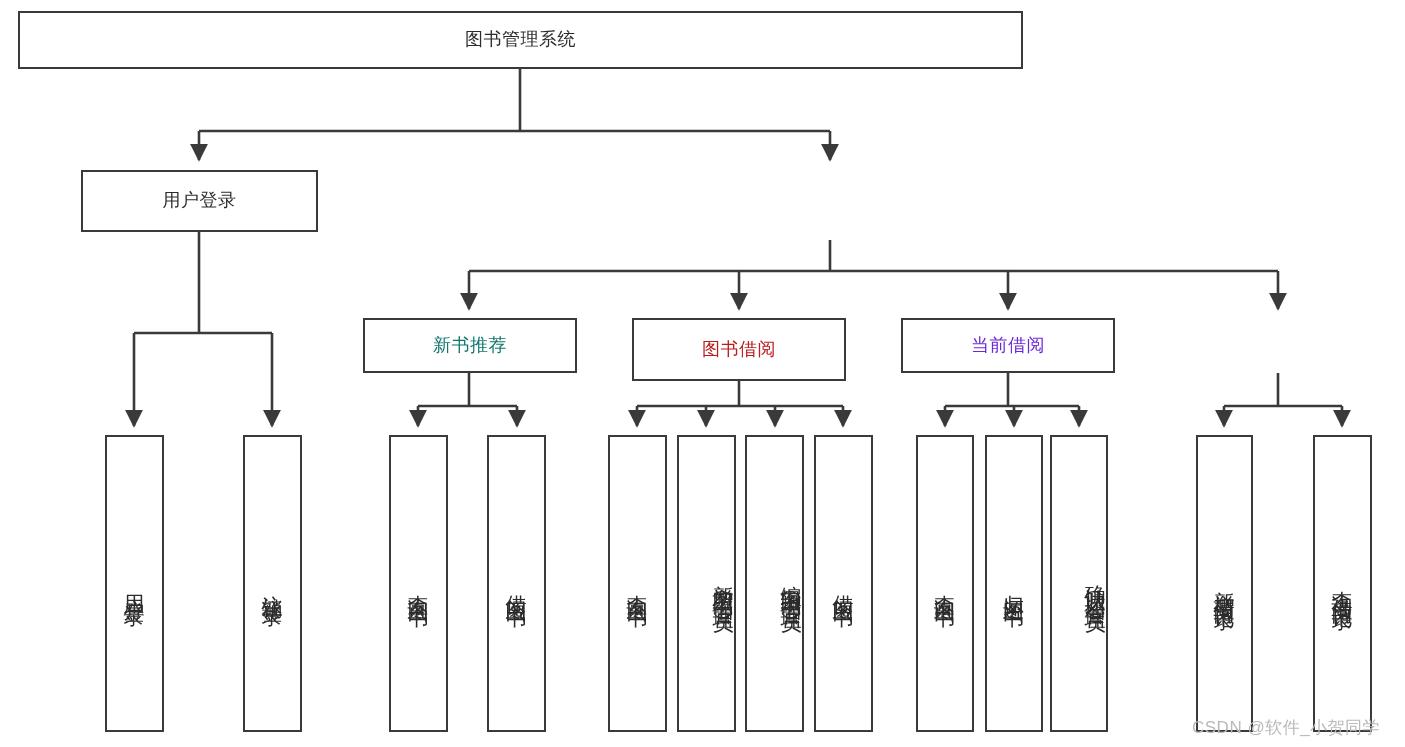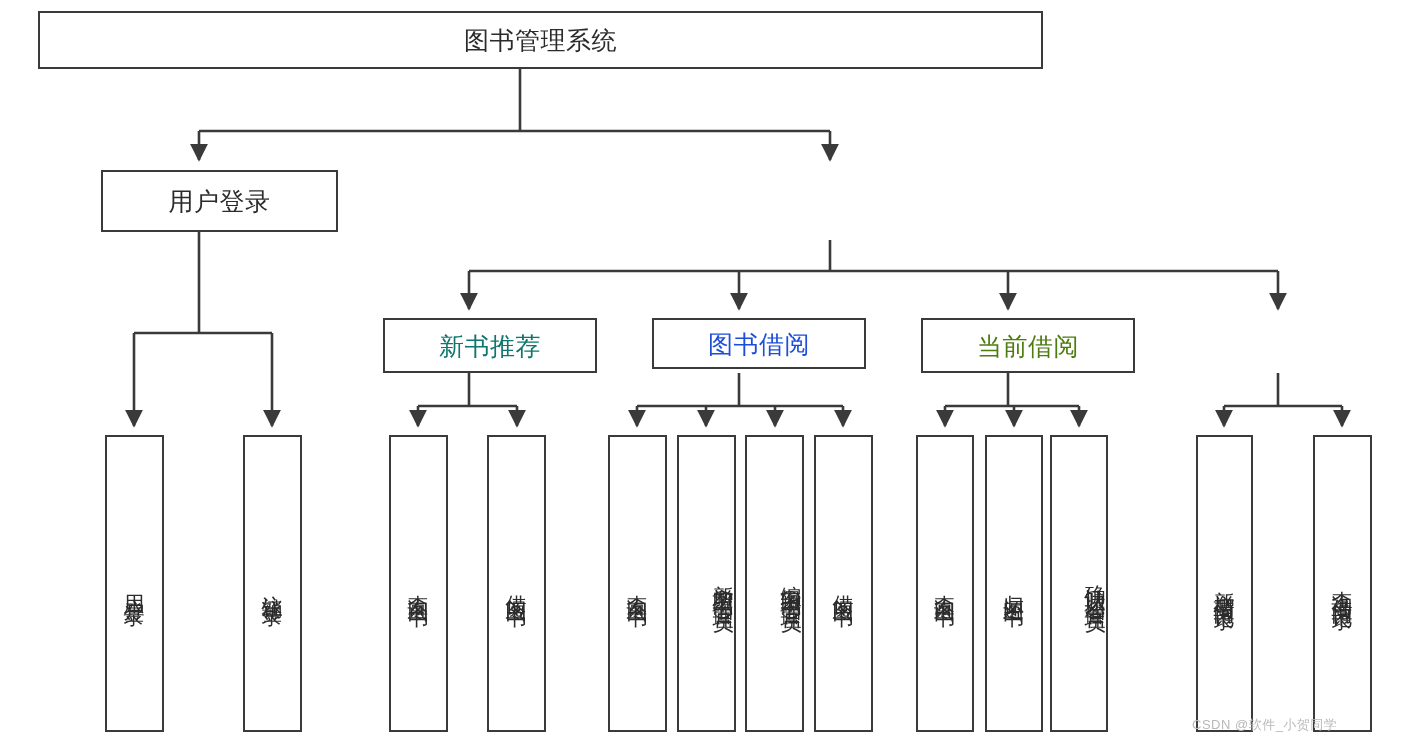--- a/index.html
+++ b/index.html
@@ -30,44 +30,43 @@
     box-sizing: border-box;
     border: 2px solid #3a3a3a;
     background: #ffffff;
     color: #2b2b2b;
     display: flex;
     align-items: center;
     justify-content: center;
     text-align: center;
   }
   .node.h {
-    font-size: 25px;
+    font-size: 18px;
     letter-spacing: 0.5px;
     line-height: 1.2;
-    margin-left: 20px;
   }
   .node.v {
     writing-mode: vertical-rl;
     text-orientation: upright;
     font-size: 21px;
     letter-spacing: 4px;
     line-height: 1.0;
     padding-top: 4px;
     align-items: flex-start;
     justify-content: center;
   }
   .node.v.top {
     align-items: flex-start;
   }
   .node.v.mid {
     align-items: center;
   }
   .watermark {
     position: absolute;
-    font-size: 13px;
+    font-size: 17px;
     color: #b9b9b9;
     white-space: nowrap;
     letter-spacing: 0.5px;
   }
 </style>
 </head>
 <body>
 
 <div id="canvas" style="background: rgb(255, 255, 255);">
 
@@ -119,22 +118,22 @@
       <path d="M 1224 406 L 1224 426" marker-end="url(#arrow)"></path>
       <path d="M 1342 406 L 1342 426" marker-end="url(#arrow)"></path>
     </g>
   </svg>
 
   <div class="node h" style="left: 18px; top: 11px; width: 1005px; height: 58px; border-color: rgb(58, 58, 58); color: rgb(43, 43, 43); background: rgb(255, 255, 255);">图书管理系统</div>
 
   <div class="node h" style="left: 81px; top: 170px; width: 237px; height: 62px; border-color: rgb(58, 58, 58); color: rgb(43, 43, 43); background: rgb(255, 255, 255);">用户登录</div>
 
   <div class="node h" style="left: 363px; top: 318px; width: 214px; height: 55px; border-color: rgb(58, 58, 58); color: #0f766e; background: rgb(255, 255, 255);">新书推荐</div>
-  <div class="node h" style="left: 632px; top: 318px; width: 214px; height: 51px; border-color: rgb(58, 58, 58); color: #1d4ed8; background: rgb(255, 255, 255);">图书借阅</div>
-  <div class="node h" style="left: 901px; top: 318px; width: 214px; height: 55px; border-color: rgb(58, 58, 58); color: #4d7c0f; background: rgb(255, 255, 255);">当前借阅</div>
+  <div class="node h" style="left: 632px; top: 318px; width: 214px; height: 63px; border-color: rgb(58, 58, 58); color: #b91c1c; background: rgb(255, 255, 255);">图书借阅</div>
+  <div class="node h" style="left: 901px; top: 318px; width: 214px; height: 55px; border-color: rgb(58, 58, 58); color: #6d28d9; background: rgb(255, 255, 255);">当前借阅</div>
 
   <div class="node v mid" style="left: 105px; top: 435px; width: 59px; height: 297px; border-color: rgb(58, 58, 58); color: rgb(43, 43, 43); background: rgb(255, 255, 255);">用户登录</div>
   <div class="node v mid" style="left: 243px; top: 435px; width: 59px; height: 297px; border-color: rgb(58, 58, 58); color: rgb(43, 43, 43); background: rgb(255, 255, 255);">注销登录</div>
   <div class="node v mid" style="left: 389px; top: 435px; width: 59px; height: 297px; border-color: rgb(58, 58, 58); color: rgb(43, 43, 43); background: rgb(255, 255, 255);">查询图书</div>
   <div class="node v mid" style="left: 487px; top: 435px; width: 59px; height: 297px; border-color: rgb(58, 58, 58); color: rgb(43, 43, 43); background: rgb(255, 255, 255);">借阅图书</div>
   <div class="node v mid" style="left: 608px; top: 435px; width: 59px; height: 297px; border-color: rgb(58, 58, 58); color: rgb(43, 43, 43); background: rgb(255, 255, 255);">查询图书</div>
   <div class="node v top" style="left: 677px; top: 435px; width: 59px; height: 297px; border-color: rgb(58, 58, 58); color: rgb(43, 43, 43); background: rgb(255, 255, 255);">新增图书（管理员）</div>
   <div class="node v top" style="left: 745px; top: 435px; width: 59px; height: 297px; border-color: rgb(58, 58, 58); color: rgb(43, 43, 43); background: rgb(255, 255, 255);">编辑图书（管理员）</div>
   <div class="node v mid" style="left: 814px; top: 435px; width: 59px; height: 297px; border-color: rgb(58, 58, 58); color: rgb(43, 43, 43); background: rgb(255, 255, 255);">借阅图书</div>
   <div class="node v mid" style="left: 916px; top: 435px; width: 58px; height: 297px; border-color: rgb(58, 58, 58); color: rgb(43, 43, 43); background: rgb(255, 255, 255);">查询图书</div>

